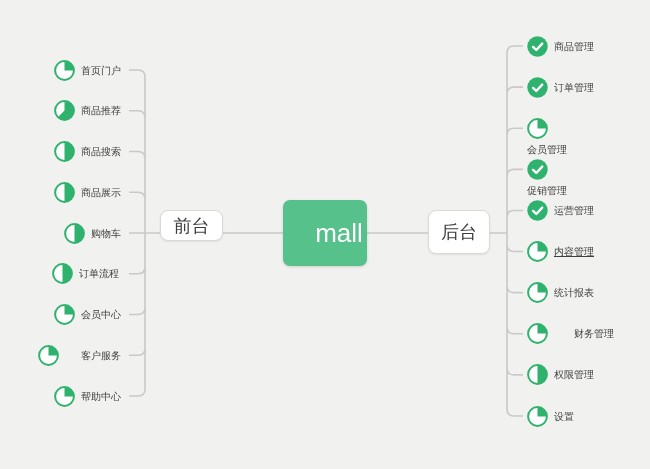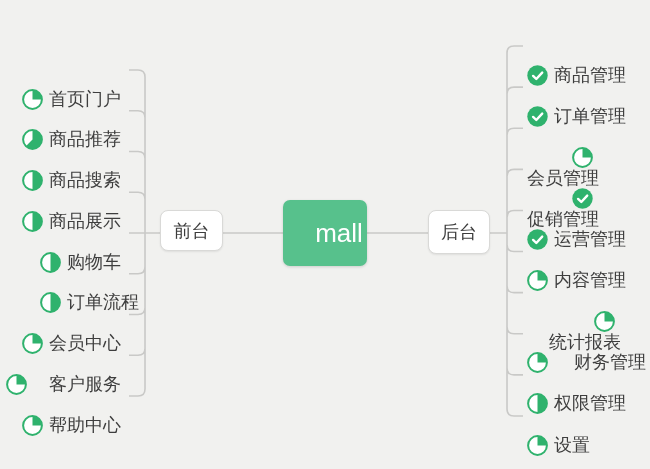--- a/index.html
+++ b/index.html
@@ -9,25 +9,25 @@
   .root-node{
     left:283px;top:200px;width:84px;height:66px;
     background:#57c18c;border-radius:7px;color:#ffffff;font-size:26px;
     box-shadow:0 1px 3px rgba(0,0,0,0.15);
     padding-left:28px;
   }
   .branch-node{
     background:#ffffff;border:1px solid #d9d9d7;border-radius:8px;
     color:#3c3c3c;font-size:18px;box-shadow:0 1px 2px rgba(0,0,0,0.08);
   }
-  .branch-node.frontend{left:160px;top:210px;width:63px;height:41px;}
+  .branch-node.frontend{left:160px;top:210px;width:63px;height:31px;}
   .branch-node.backend{left:428px;top:210px;width:62px;height:44px;}
   .topic{
-    position:absolute;display:flex;align-items:flex-end;height:21px;
-    font-size:18px;color:#3e3e3e;white-space:nowrap;cursor:default;margin-top:29px;
+    position:absolute;display:flex;align-items:flex-start;height:21px;
+    font-size:10px;color:#3e3e3e;white-space:nowrap;cursor:default;
   }
   .topic .icon{width:21px;height:21px;flex:0 0 21px;margin-right:6px;display:block;}
   .topic .icon svg{display:block;}
   .topic-label{line-height:21px;}
 </style>
 </head>
 <body>
 
 <div class="canvas">
   <svg class="connector-svg" id="connectors" viewBox="0 0 650 469" xmlns="http://www.w3.org/2000/svg">
@@ -85,21 +85,21 @@
       </div>
       <div class="topic" style="top: 222.5px; right: 529px;">
         <span class="icon">
           <svg width="21" height="21" viewBox="0 0 21 21">
             <circle cx="10.5" cy="10.5" r="9.4" fill="#ffffff" stroke="#2fb26d" stroke-width="2"></circle>
             <path d="M10.5,10.5 L10.5,1.0999999999999996 A9.4,9.4 0 0 1 10.50,19.90 Z" fill="#2fb26d"></path>
           </svg>
         </span>
         <span class="topic-label">购物车</span>
       </div>
-      <div class="topic" style="top: 263.25px; right: 511px;">
+      <div class="topic" style="top: 263.25px; right: 531px;">
         <span class="icon">
           <svg width="21" height="21" viewBox="0 0 21 21">
             <circle cx="10.5" cy="10.5" r="9.4" fill="#ffffff" stroke="#2fb26d" stroke-width="2"></circle>
             <path d="M10.5,10.5 L10.5,1.0999999999999996 A9.4,9.4 0 0 1 10.50,19.90 Z" fill="#2fb26d"></path>
           </svg>
         </span>
         <span class="topic-label">订单流程</span>
       </div>
       <div class="topic" style="top: 304px; right: 529px;">
         <span class="icon">
@@ -168,30 +168,30 @@
       </div>
       <div class="topic" style="top: 199.944px; left: 527px;">
         <span class="icon">
           <svg width="21" height="21" viewBox="0 0 21 21">
             <circle cx="10.5" cy="10.5" r="10.2" fill="#2fb26d"></circle>
             <path d="M6.1,10.9 L9.3,14 L15.2,7.6" fill="none" stroke="#ffffff" stroke-width="2.4" stroke-linecap="round" stroke-linejoin="round"></path>
           </svg>
         </span>
         <span class="topic-label">运营管理</span>
       </div>
-      <div class="topic" style="top: 241.056px; left: 527px;">
+      <div class="topic" style="top: 241.056px; left: 527px; text-decoration: underline;">
         <span class="icon">
           <svg width="21" height="21" viewBox="0 0 21 21">
             <circle cx="10.5" cy="10.5" r="9.4" fill="#ffffff" stroke="#2fb26d" stroke-width="2"></circle>
             <path d="M10.5,10.5 L10.5,1.0999999999999996 A9.4,9.4 0 0 1 19.90,10.50 Z" fill="#2fb26d"></path>
           </svg>
         </span>
         <span class="topic-label">内容管理</span>
       </div>
-      <div class="topic" style="top: 282.167px; left: 549px; flex-direction: column;">
+      <div class="topic" style="top: 282.167px; left: 527px;">
         <span class="icon">
           <svg width="21" height="21" viewBox="0 0 21 21">
             <circle cx="10.5" cy="10.5" r="9.4" fill="#ffffff" stroke="#2fb26d" stroke-width="2"></circle>
             <path d="M10.5,10.5 L10.5,1.0999999999999996 A9.4,9.4 0 0 1 19.90,10.50 Z" fill="#2fb26d"></path>
           </svg>
         </span>
         <span class="topic-label">统计报表</span>
       </div>
       <div class="topic" style="top: 323.278px; left: 527px; gap: 20px;">
         <span class="icon">

